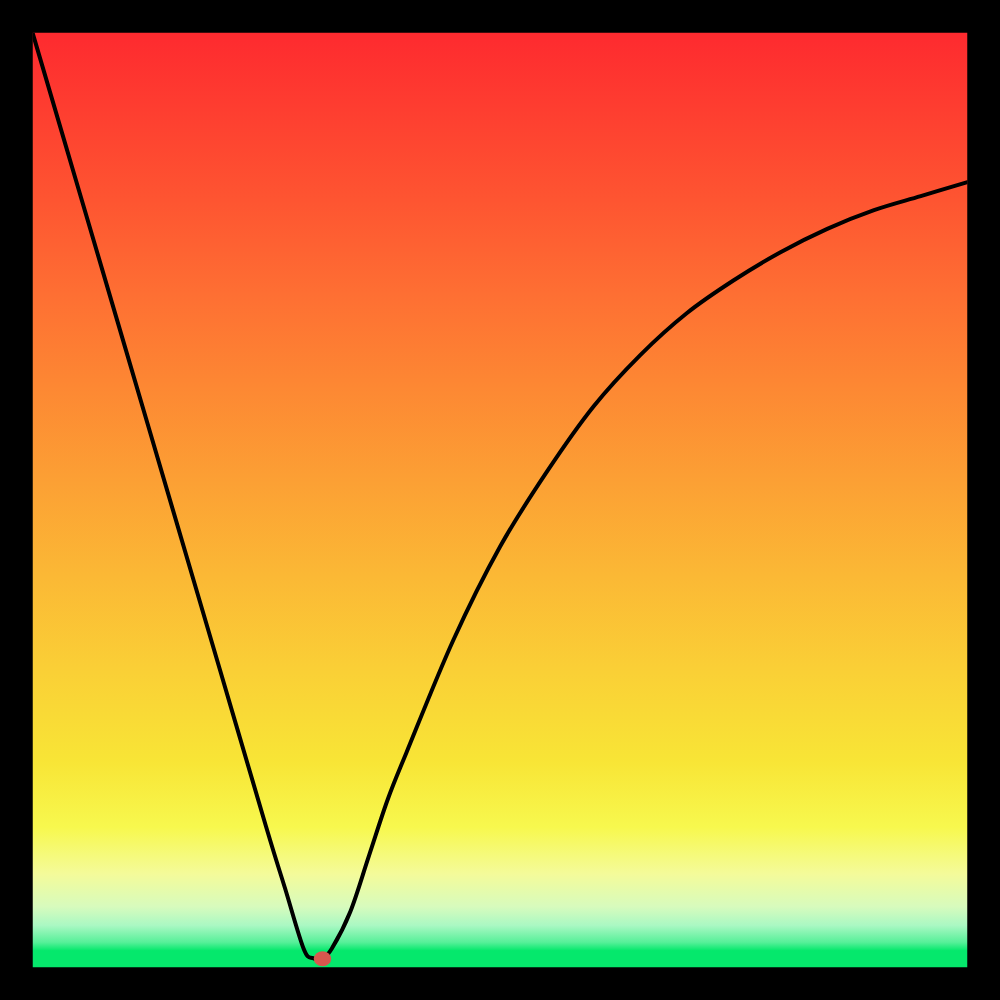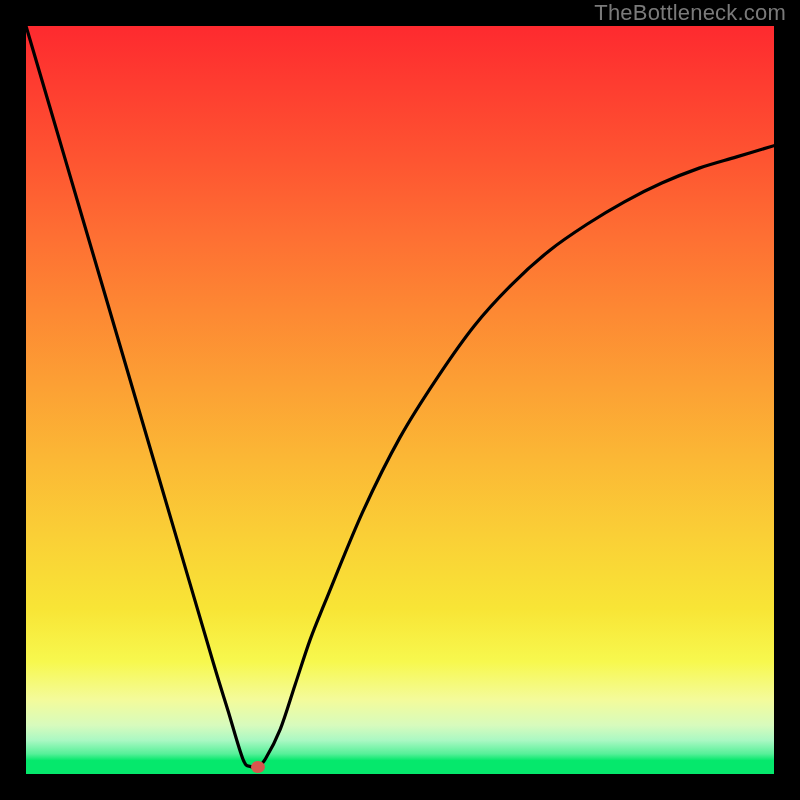--- a/index.html
+++ b/index.html
@@ -77,21 +77,20 @@
     height: 12px;
     border-radius: 50%;
     background: #d8574e;
     transform: translate(-50%, -50%);
   }
 </style>
 </head>
 <body>
 
 <div class="frame">
-  <div class="watermark">TheBottleneck.com</div>
 
   <div class="plot">
     <div class="gradient"></div>
 
     <svg class="curve" viewBox="0 0 748 748" preserveAspectRatio="none">
       <path id="curve-path" fill="none" stroke="#000000" stroke-width="3.2" stroke-linecap="round" stroke-linejoin="round" d="M 0.00 0.00 C 6.23 21.19, 24.93 84.77, 37.40 127.16 C 49.87 169.55, 62.33 211.93, 74.80 254.32 C 87.27 296.71, 99.73 339.09, 112.20 381.48 C 124.67 423.87, 137.13 466.25, 149.60 508.64 C 162.07 551.03, 178.27 606.50, 187.00 635.80 C 195.73 665.10, 196.97 668.21, 201.96 684.42 C 206.95 700.63, 213.18 723.69, 216.92 733.04 C 220.66 742.39, 221.91 739.27, 224.40 740.52 C 226.89 741.77, 229.39 741.77, 231.88 740.52 C 234.37 739.27, 235.62 739.27, 239.36 733.04 C 243.10 726.81, 249.33 715.59, 254.32 703.12 C 259.31 690.65, 264.29 673.20, 269.28 658.24 C 274.27 643.28, 279.25 627.07, 284.24 613.36 C 289.23 599.65, 290.47 597.15, 299.20 575.96 C 307.93 554.77, 324.13 513.63, 336.60 486.20 C 349.07 458.77, 361.53 433.84, 374.00 411.40 C 386.47 388.96, 398.93 370.26, 411.40 351.56 C 423.87 332.86, 436.33 314.78, 448.80 299.20 C 461.27 283.62, 473.73 270.53, 486.20 258.06 C 498.67 245.59, 511.13 234.37, 523.60 224.40 C 536.07 214.43, 548.53 206.32, 561.00 198.22 C 573.47 190.12, 585.93 182.64, 598.40 175.78 C 610.87 168.92, 623.33 162.69, 635.80 157.08 C 648.27 151.47, 660.73 146.48, 673.20 142.12 C 685.67 137.76, 698.13 134.64, 710.60 130.90 C 723.07 127.16, 741.77 121.55, 748.00 119.68"></path>
     </svg>
 
     <div class="dot" id="marker-dot" style="left: 231.88px; top: 740.52px; background: rgb(216, 87, 78);"></div>
   </div>

